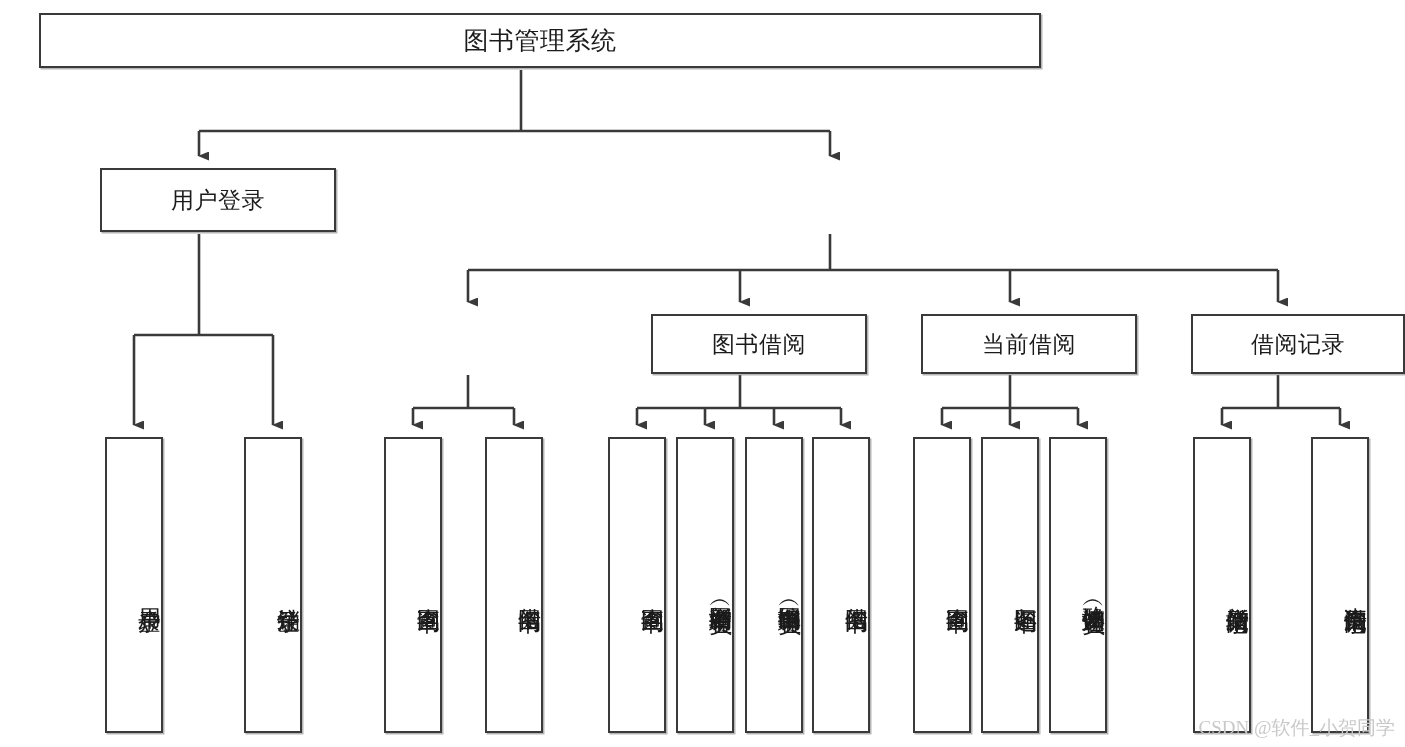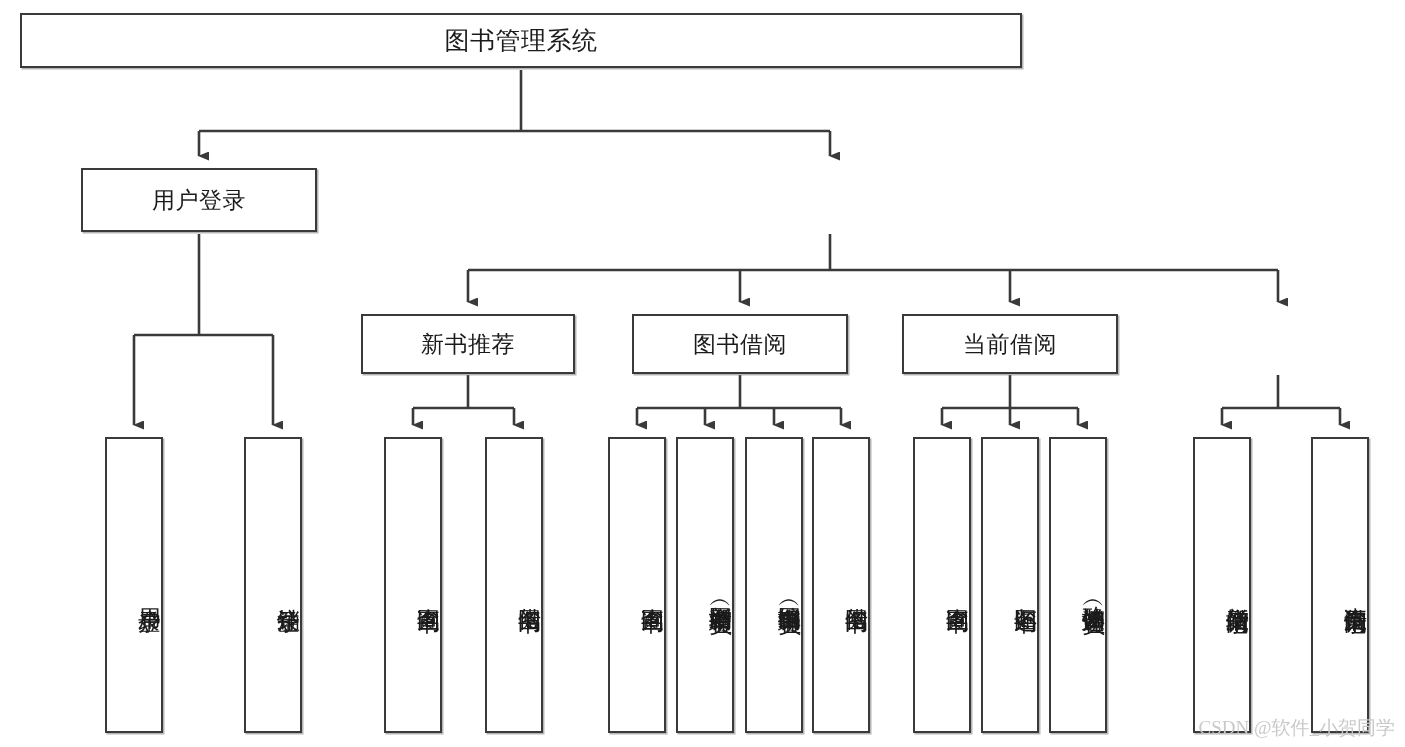--- a/index.html
+++ b/index.html
@@ -16,21 +16,21 @@
   .node{
     position:absolute;
     box-sizing:border-box;
     background:#ffffff;
     border:2px solid #3a3a3a;
     box-shadow:1.5px 1.5px 0 rgba(120,120,120,.55);
     display:flex;align-items:center;justify-content:center;
     color:#1b1b1b;
     letter-spacing:.5px;
   }
-  .node.h{ font-size:23px; }
+  .node.h{ font-size:23px;margin-left:19px; }
   .node.root{ font-size:25px; }
 
   
   .node.v{
     font-size:23px;
     writing-mode:vertical-rl;
     text-orientation:upright;
     align-items:flex-start;
     justify-content:center;
     padding-top:14px;
@@ -106,28 +106,28 @@
   </svg>
 
   <div class="node h root" style="left:20px;top:13px;width:1002px;height:55px;">
     <span>图书管理系统</span>
   </div>
 
   <div class="node h" style="left:81px;top:168px;width:236px;height:64px;">
     <span>用户登录</span>
   </div>
 
-  <div class="node h" style="left:361px;top:314px;width:214px;height:60px;">
-    <span>新书推荐</span>
-  </div>
   <div class="node h" style="left:902px;top:314px;width:216px;height:60px;">
     <span>当前借阅</span>
   </div>
   <div class="node h" style="left:632px;top:314px;width:216px;height:60px;">
     <span>图书借阅</span>
+  </div>
+  <div class="node h" style="left:1172px;top:314px;width:214px;height:60px;">
+    <span>借阅记录</span>
   </div>
 
   <div class="node v" style="left:105px;top:437px;width:58px;height:296px;">
     <span>用户登录</span>
   </div>
   <div class="node v" style="left:244px;top:437px;width:58px;height:296px;">
     <span>注销登录</span>
   </div>
 
   <div class="node v" style="left:384px;top:437px;width:58px;height:296px;">

